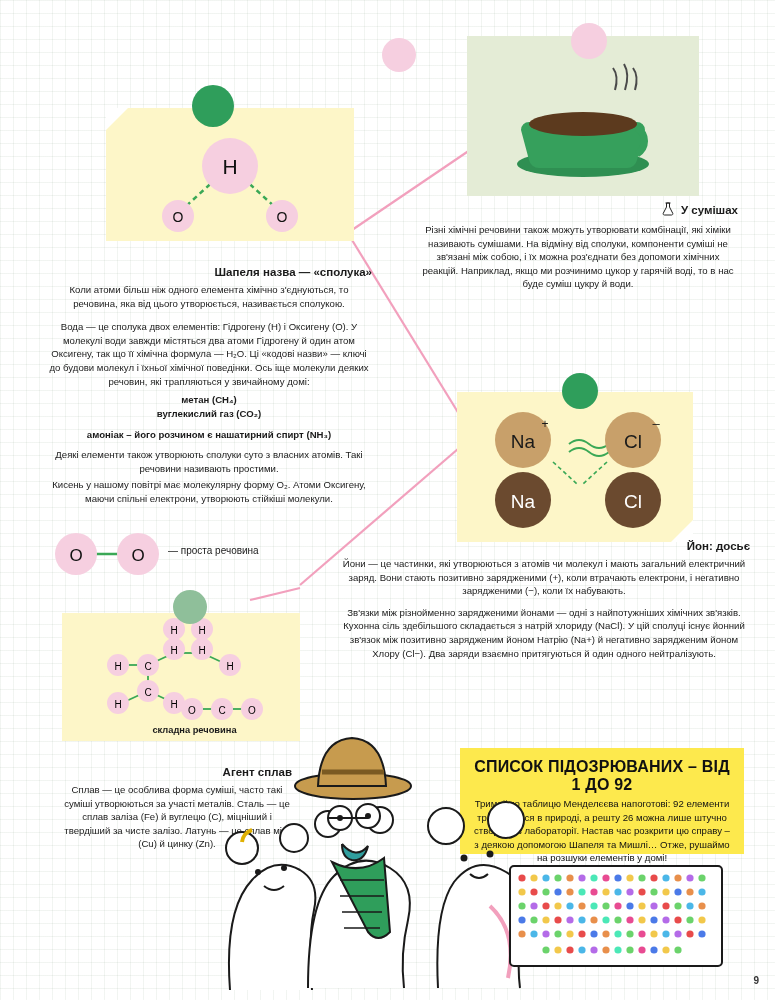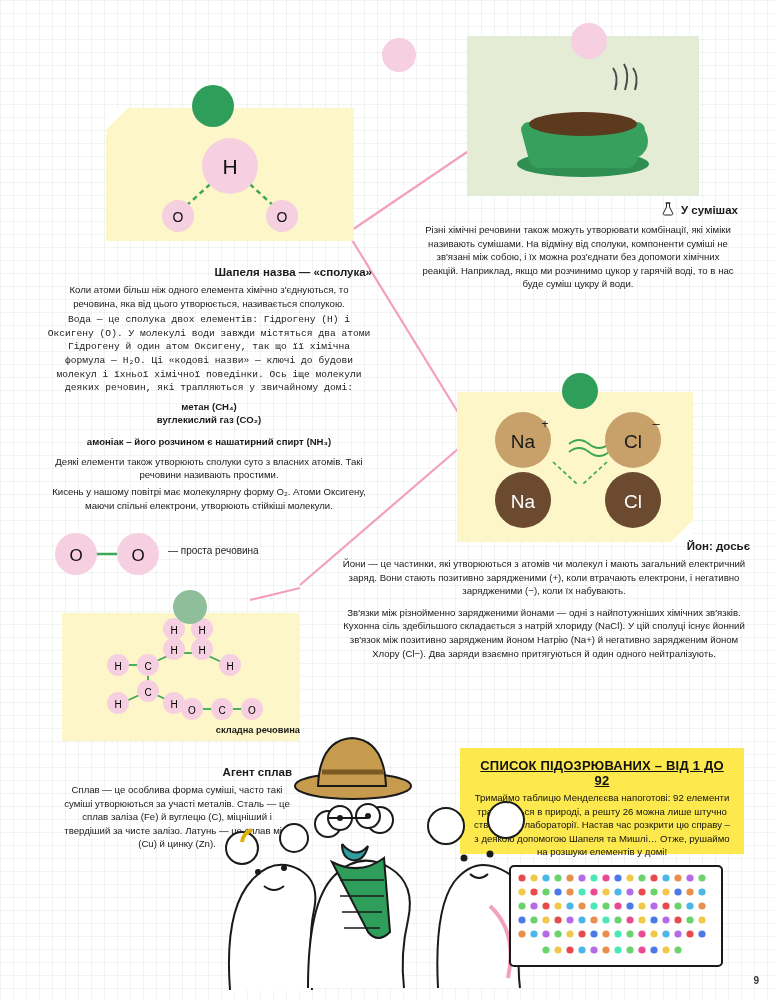--- a/index.html
+++ b/index.html
@@ -47,33 +47,32 @@
   .heading{
     font-weight:bold;font-size:11.5px;text-align:right;margin-bottom:5px;
   }
   .para{
     font-size:9.6px;line-height:1.42;text-align:center;
   }
 
   .flask-icon{display:inline-block;vertical-align:-2px;margin-right:4px;}
 
   
-  .caption{font-size:9.3px;font-weight:bold;text-align:right;margin-left:27px;}
+  .caption{font-size:9.3px;font-weight:bold;text-align:center;margin-left:27px;}
 
   
   .suspects{
     position:absolute;
     background:#fde94d;
     padding:10px 12px 12px 12px;
     box-sizing:border-box;
   }
   .suspects .s-title{
-    font-size:13px;font-weight:bold;text-align:center;color:#111;margin-bottom:3px;
+    font-size:16px;font-weight:bold;text-align:center;color:#111;margin-bottom:3px;
     letter-spacing:.2px;
-    text-decoration:underline;
   }
   .suspects .s-body{
     font-size:9.6px;line-height:1.42;text-align:center;color:#111;
   }
   .pagenum{
     position:absolute;right:16px;bottom:14px;font-size:10px;color:#333;font-weight:bold;
   }
 </style>
 </head>
 <body>
@@ -201,21 +200,21 @@
     </svg>
     <div class="caption" style="position:absolute;left:0;right:0;bottom:6px;">складна речовина</div>
   </div>
   <svg style="position:absolute;left:168px;top:585px;" width="44" height="44">
     <circle cx="22" cy="22" r="17" fill="#8fbf9a"></circle>
   </svg>
 
   <div class="txt" style="left:46px;top:266px;width:326px;">
     <div class="heading">Шапеля назва — «сполука»</div>
     <div class="para">Коли атоми більш ніж одного елемента хімічно з'єднуються, то речовина, яка від цього утворюється, називається сполукою.</div>
-    <div class="para" style="margin-top:3px;font-family:Liberation Mono, monospace;">Вода — це сполука двох елементів: Гідрогену (Н) і Оксигену (О). У молекулі води завжди містяться два атоми Гідрогену й один атом Оксигену, так що її хімічна формула — Н₂О. Ці «кодові назви» — ключі до будови молекул і їхньої хімічної поведінки. Ось іще молекули деяких речовин, які трапляються у звичайному домі:</div>
+    <div class="para" style="margin-top:10px;">Вода — це сполука двох елементів: Гідрогену (Н) і Оксигену (О). У молекулі води завжди містяться два атоми Гідрогену й один атом Оксигену, так що її хімічна формула — Н₂О. Ці «кодові назви» — ключі до будови молекул і їхньої хімічної поведінки. Ось іще молекули деяких речовин, які трапляються у звичайному домі:</div>
     <div class="para" style="margin-top:5px;font-weight:bold;">метан (СН₄)</div>
     <div class="para" style="font-weight:bold;">вуглекислий газ (СО₂)</div>
     <div class="para" style="margin-top:8px;font-weight:bold;">амоніак – його розчином є нашатирний спирт (NН₃)</div>
     <div class="para" style="margin-top:6px;">Деякі елементи також утворюють сполуки суто з власних атомів. Такі речовини називають простими.</div>
     <div class="para" style="margin-top:3px;">Кисень у нашому повітрі має молекулярну форму О₂. Атоми Оксигену, маючи спільні електрони, утворюють стійкіші молекули.</div>
   </div>
 
   <div class="txt" style="left:418px;top:202px;width:320px;">
     <div class="heading">
       <span class="flask-icon">

